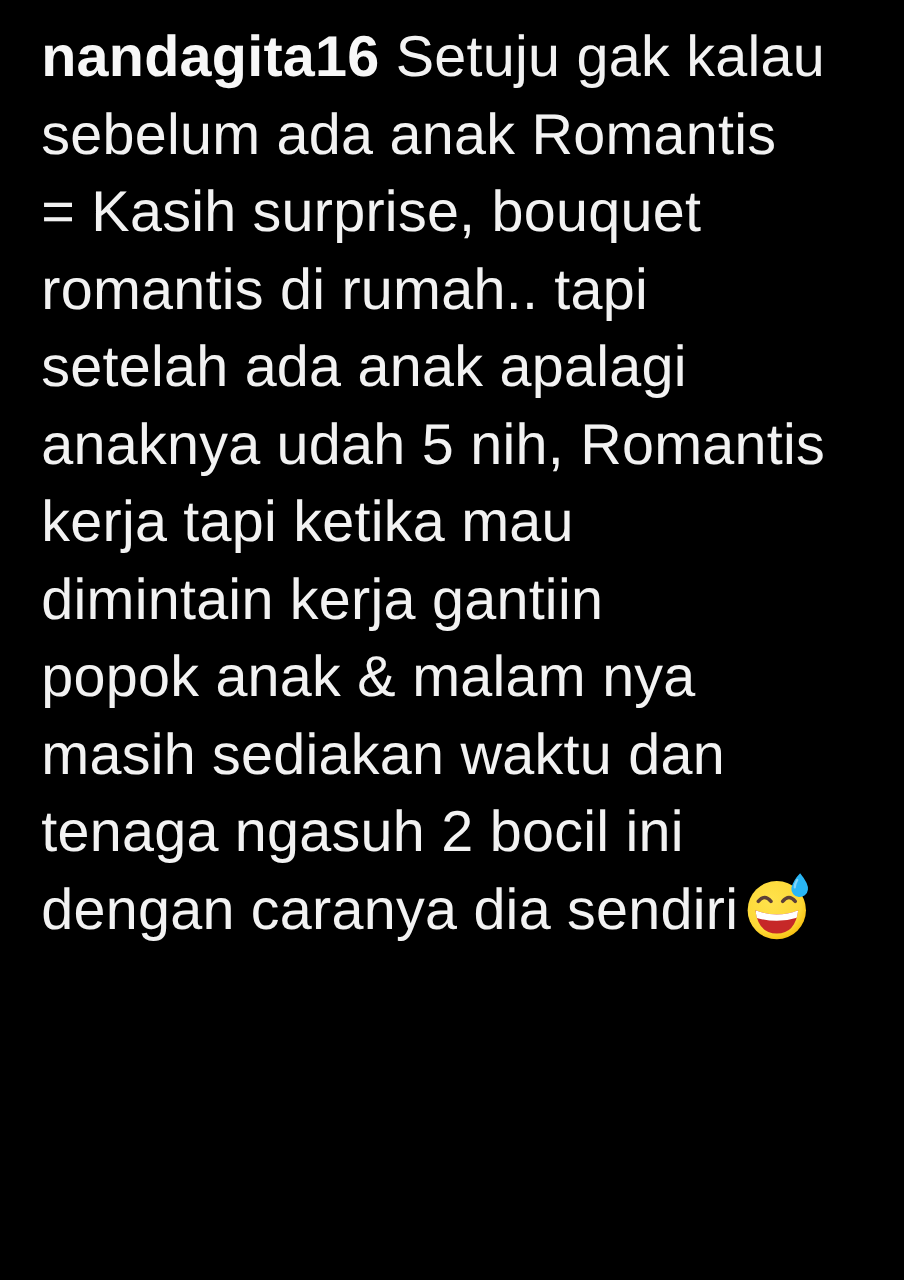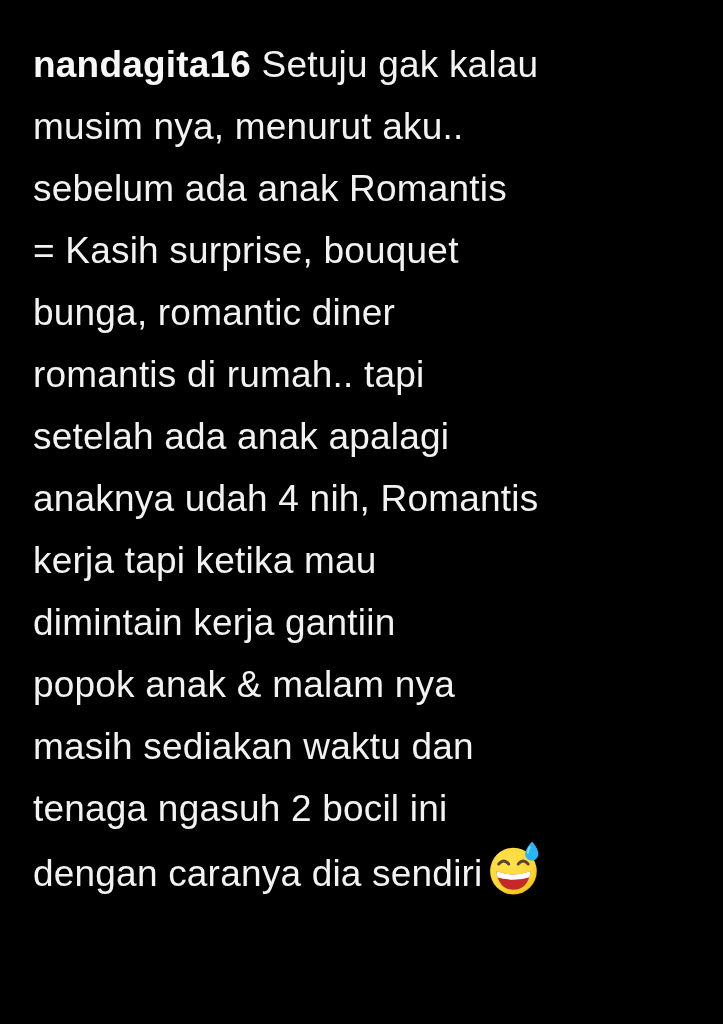--- a/index.html
+++ b/index.html
@@ -9,25 +9,24 @@
   }
   body {
     width: 723px;
     height: 1024px;
     overflow: hidden;
     font-family: "Liberation Sans", sans-serif;
   }
   .comment-block {
     padding: 14px 0 0 33px;
     color: #f2f2f2;
-    font-size: 37px;
+    font-size: 46px;
     line-height: 62px;
     font-weight: 400;
     letter-spacing: 0.2px;
-    margin-top: 20px;
   }
   .comment-line {
     white-space: nowrap;
     height: 62px;
   }
   .username {
     font-weight: 700;
     color: #f7f7f7;
   }
   .emoji {
@@ -38,27 +37,25 @@
     margin-left: 4px;
   }
 </style>
 </head>
 <body>
 
 <div class="comment-block">
 
   <div class="comment-line"><span class="username">nandagita16</span><span> Setuju gak kalau</span></div>
 
-  <div class="comment-line"><span>musim nya, menurut aku..</span></div>
   <div class="comment-line"><span>sebelum ada anak Romantis</span></div>
   <div class="comment-line"><span>= Kasih surprise, bouquet</span></div>
-  <div class="comment-line"><span>bunga, romantic diner</span></div>
   <div class="comment-line"><span>romantis di rumah.. tapi</span></div>
   <div class="comment-line"><span>setelah ada anak apalagi</span></div>
-  <div class="comment-line"><span>anaknya udah 4 nih, Romantis</span></div>
+  <div class="comment-line"><span>anaknya udah 5 nih, Romantis</span></div>
   <div class="comment-line"><span>kerja tapi ketika mau</span></div>
   <div class="comment-line"><span>dimintain kerja gantiin</span></div>
   <div class="comment-line"><span>popok anak &amp; malam nya</span></div>
   <div class="comment-line"><span>masih sediakan waktu dan</span></div>
   <div class="comment-line"><span>tenaga ngasuh 2 bocil ini</span></div>
 
   <div class="comment-line"><span>dengan caranya dia sendiri</span><svg class="emoji" viewBox="0 0 72 72" aria-hidden="true">
       <defs>
         <radialGradient id="faceGrad" cx="40%" cy="35%" r="75%">
           <stop offset="0%" stop-color="#ffe24d"></stop>

